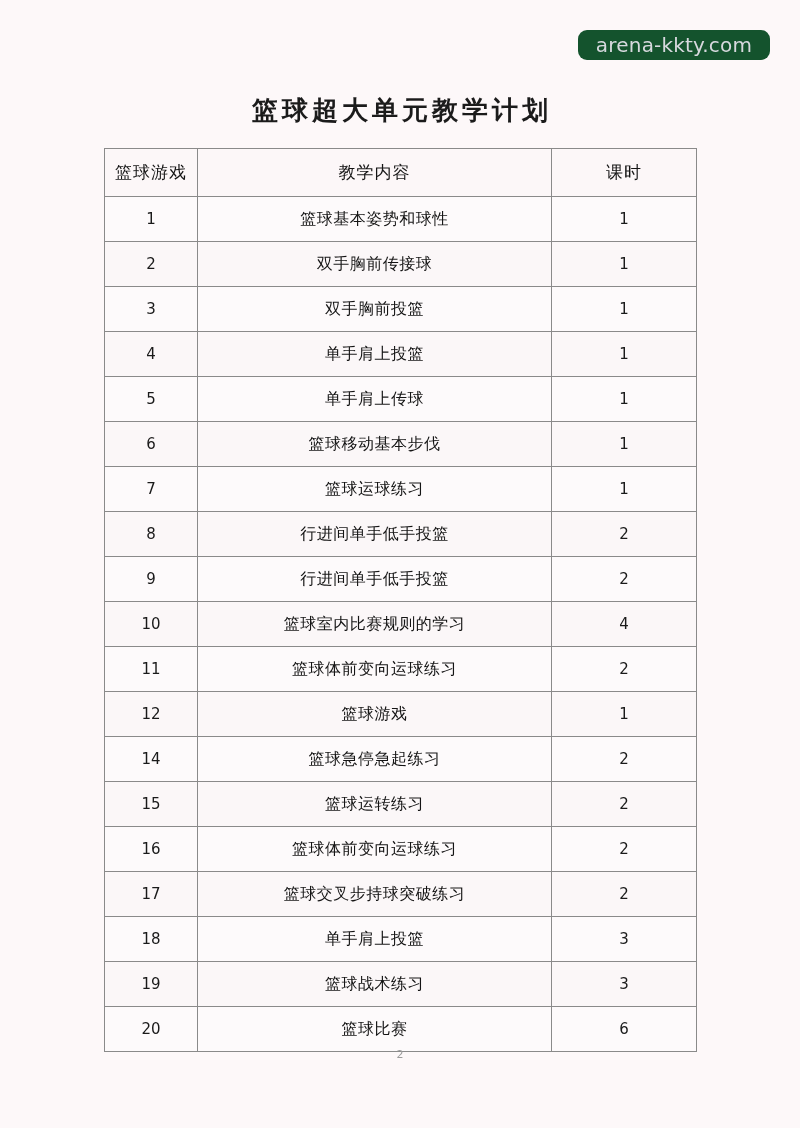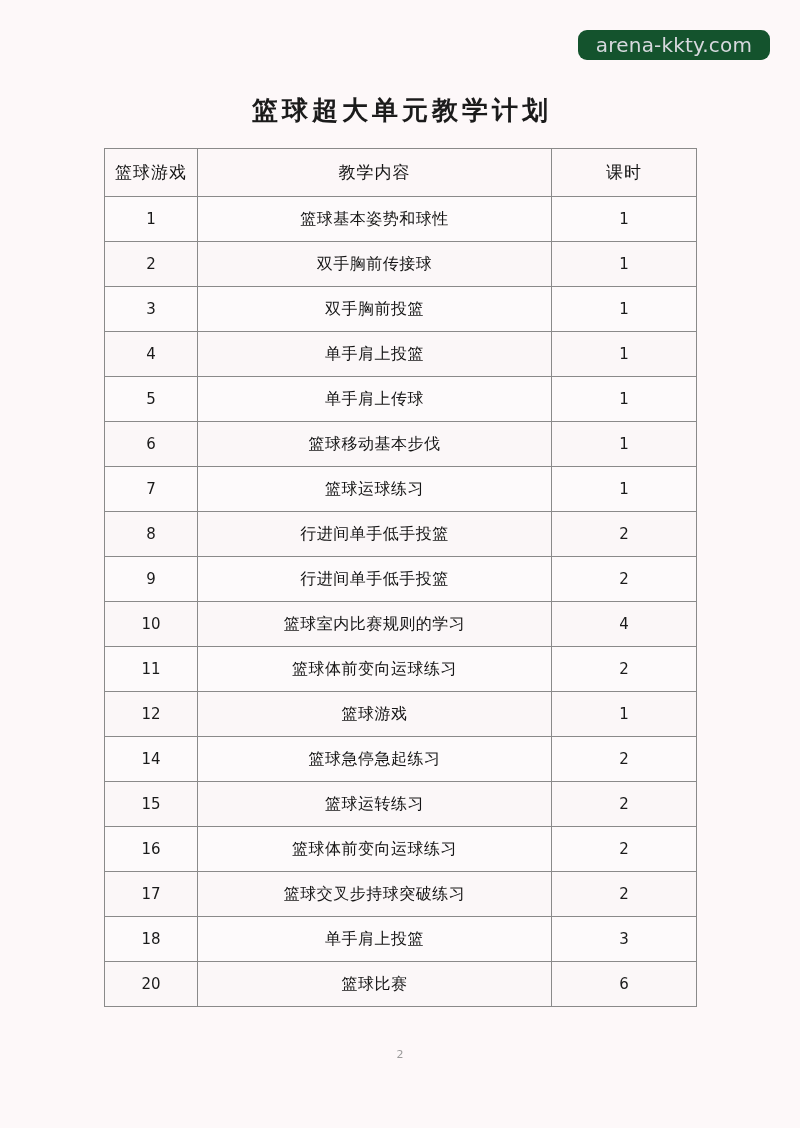--- a/index.html
+++ b/index.html
@@ -227,20 +227,25 @@
             <td class="num">17</td>
             <td class="content">篮球交叉步持球突破练习</td>
             <td class="num">2</td>
           </tr>
           <tr>
             <td class="num">18</td>
             <td class="content">单手肩上投篮</td>
             <td class="num">3</td>
           </tr>
           <tr>
+            <td class="num">19</td>
+            <td class="content">篮球战术练习</td>
+            <td class="num">3</td>
+          </tr>
+          <tr>
             <td class="num">20</td>
             <td class="content">篮球比赛</td>
             <td class="num">6</td>
           </tr>
         </tbody>
     </table>
   </div>
 
   <div class="page-number">2</div>
 

